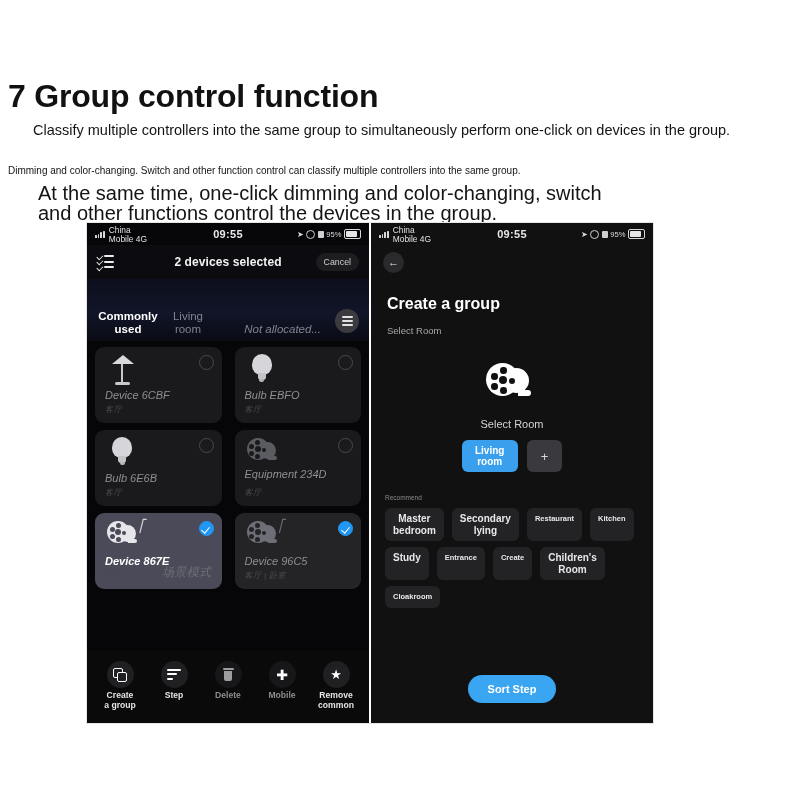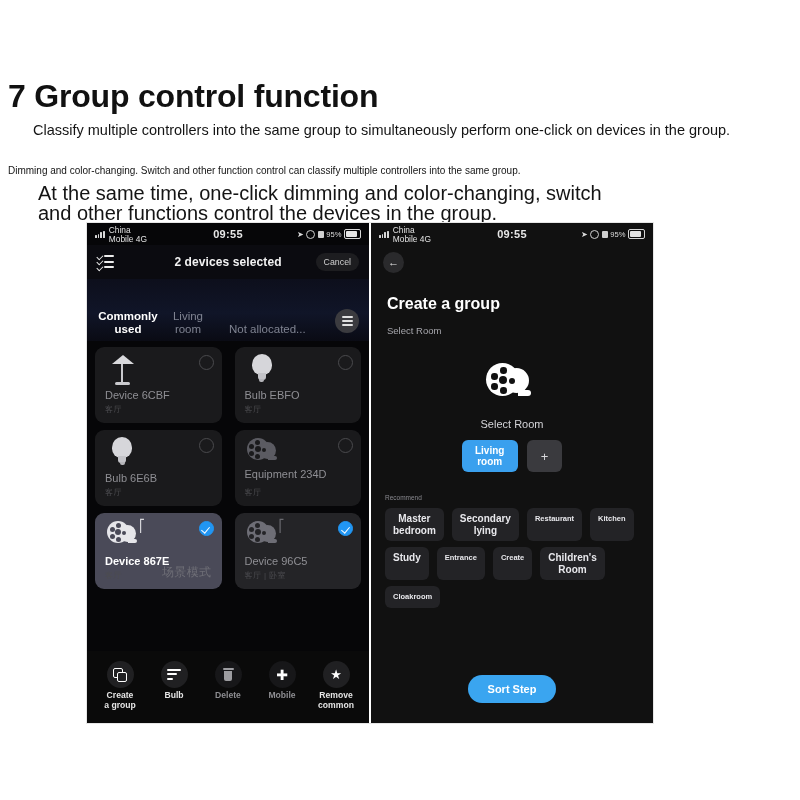--- a/index.html
+++ b/index.html
@@ -228,21 +228,21 @@
     color: #7f8391;
     width: 58px;
     text-align: center;
   }
   .tab.active {
     color: #ffffff;
     font-weight: bold;
     width: 62px;
     margin-top: 20px;
   }
-  .tab.wide { width: 92px; text-align: left; padding-left: 12px;}
+  .tab.wide { width: 92px; text-align: right; padding-left: 12px; font-style: italic;}
   .tab-menu {
     margin-left: auto;
     width: 24px; height: 24px;
     border-radius: 50%;
     background: #3b3b3f;
     display: flex;
     flex-direction: column;
     align-items: center;
     justify-content: center;
     gap: 2.4px;
@@ -253,20 +253,21 @@
     background: #e2e2e2;
     border-radius: 1px;
   }
 
   
   .grid {
     padding: 6px 8px 16px 8px;
     display: grid;
     grid-template-columns: 1fr 1fr;
     gap: 7px 13px;
+    font-style: italic;
   }
   .card {
     height: 76px;
     border-radius: 9px;
     background: #1a1a1c;
     position: relative;
     padding: 7px 9px;
     box-sizing: border-box;
   }
   .card.selected { background: #4a4a58; }
@@ -724,21 +725,21 @@
 a group</span>
       </div>
       <div class="tb-item">
         <span class="tb-circle">
           <span class="ic-sort">
               <i></i>
               <i></i>
               <i></i>
             </span>
         </span>
-        <span class="tb-label">Bulb</span>
+        <span class="tb-label">Step</span>
       </div>
       <div class="tb-item dim">
         <span class="tb-circle">
           <span class="ic-trash">
               <span class="lid"></span>
               <span class="body"></span>
             </span>
         </span>
         <span class="tb-label">Delete</span>
       </div>

